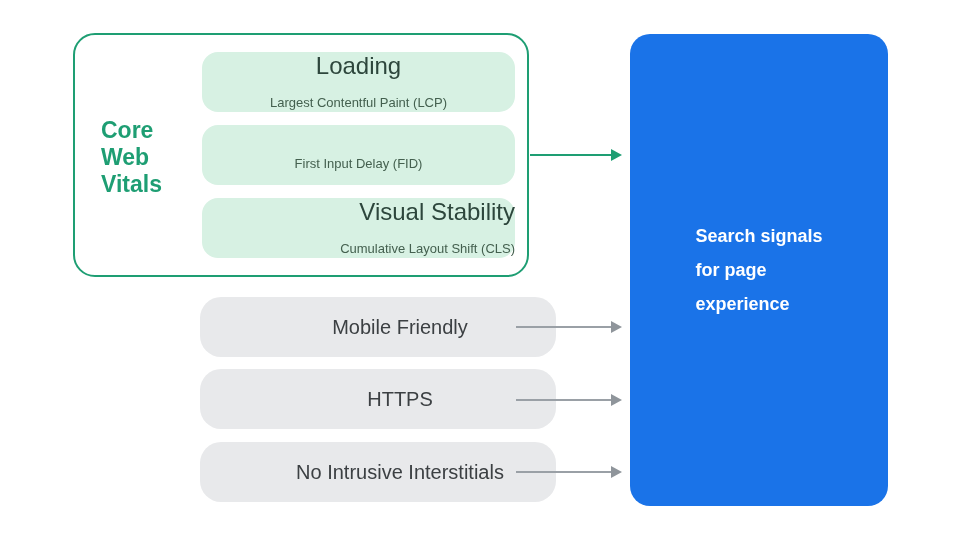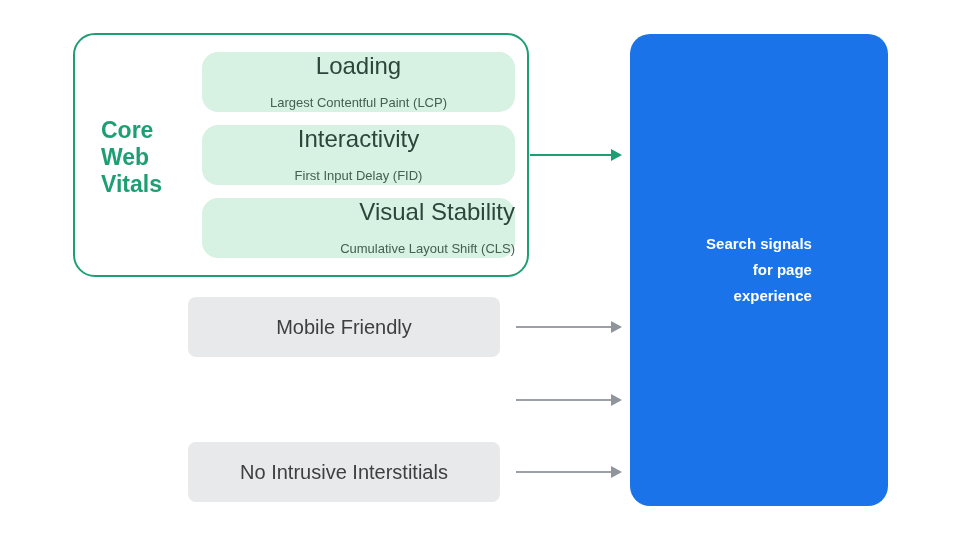--- a/index.html
+++ b/index.html
@@ -66,31 +66,32 @@
   .metric-subtitle {
     color: #44604F;
     font-size: 13px;
     line-height: 16px;
     margin-top: 17px;
   }
 
   
   .signal-pill {
     position: absolute;
-    left: 188px;
+    left: 200px;
     width: 312px;
     height: 60px;
     background: #E8E9EB;
-    border-radius: 8px;
+    border-radius: 21px;
     display: flex;
     justify-content: center;
     align-items: center;
     color: #3C4043;
     font-size: 20px;
     font-weight: 500;
+    padding-left: 44px;
   }
   .signal-pill.s0 { top: 297px; }
   .signal-pill.s1 { top: 369px; }
   .signal-pill.s2 { top: 442px; }
 
   
   .arrow {
     position: absolute;
     height: 12px;
   }
@@ -130,61 +131,63 @@
     width: 258px;
     height: 472px;
     background: #1A73E8;
     border-radius: 20px;
     display: flex;
     justify-content: center;
     align-items: center;
   }
   .result-label {
     color: #ffffff;
-    font-size: 15px;
+    font-size: 18px;
     font-weight: 700;
-    line-height: 26px;
-    text-align: right;
+    line-height: 34px;
+    text-align: left;
     white-space: pre-line;
   }
 </style>
 </head>
 <body>
 
 <div class="canvas">
 
   <div class="cwv-group">
     <div class="cwv-label">Core
 Web
 Vitals</div>
 
     <div class="metric-card m0">
       <div class="metric-title">Loading</div>
       <div class="metric-subtitle">Largest Contentful Paint (LCP)</div>
     </div>
 
     <div class="metric-card m1">
-      <div class="metric-title">Interactivity</div>
       <div class="metric-subtitle">First Input Delay (FID)</div>
     </div>
 
     <div class="metric-card m2">
       <div class="metric-title">Visual Stability</div>
       <div class="metric-subtitle">Cumulative Layout Shift (CLS)</div>
     </div>
   </div>
 
   <div class="arrow green">
     <div class="line"></div>
     <div class="head"></div>
   </div>
 
   <div class="signal-pill s0">
     <span>Mobile Friendly</span>
   </div>
+  <div class="signal-pill s1">
+    <span>HTTPS</span>
+  </div>
   <div class="signal-pill s2">
     <span>No Intrusive Interstitials</span>
   </div>
 
   <div class="arrow gray a0">
     <div class="line"></div>
     <div class="head"></div>
   </div>
   <div class="arrow gray a1">
     <div class="line"></div>

